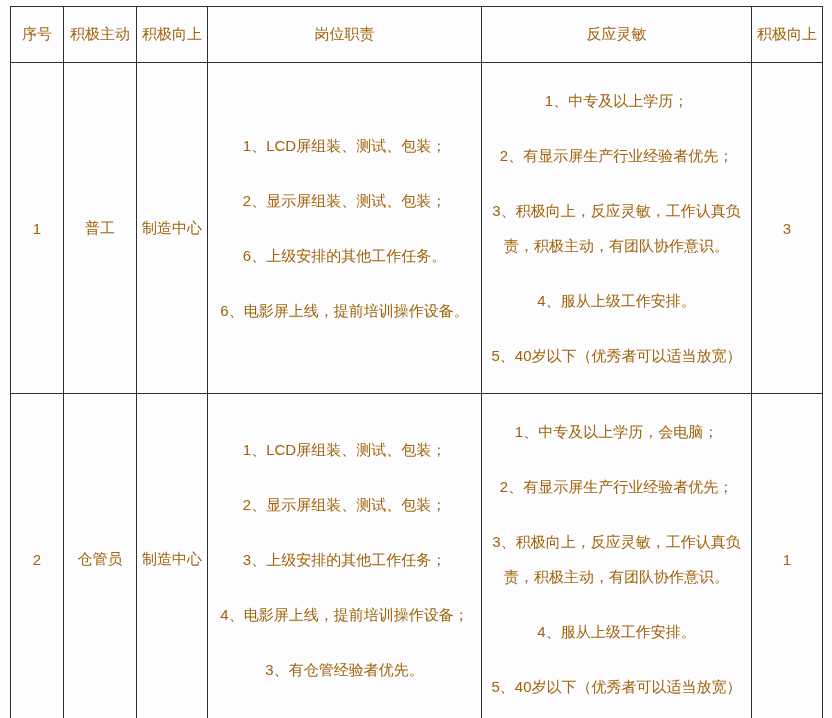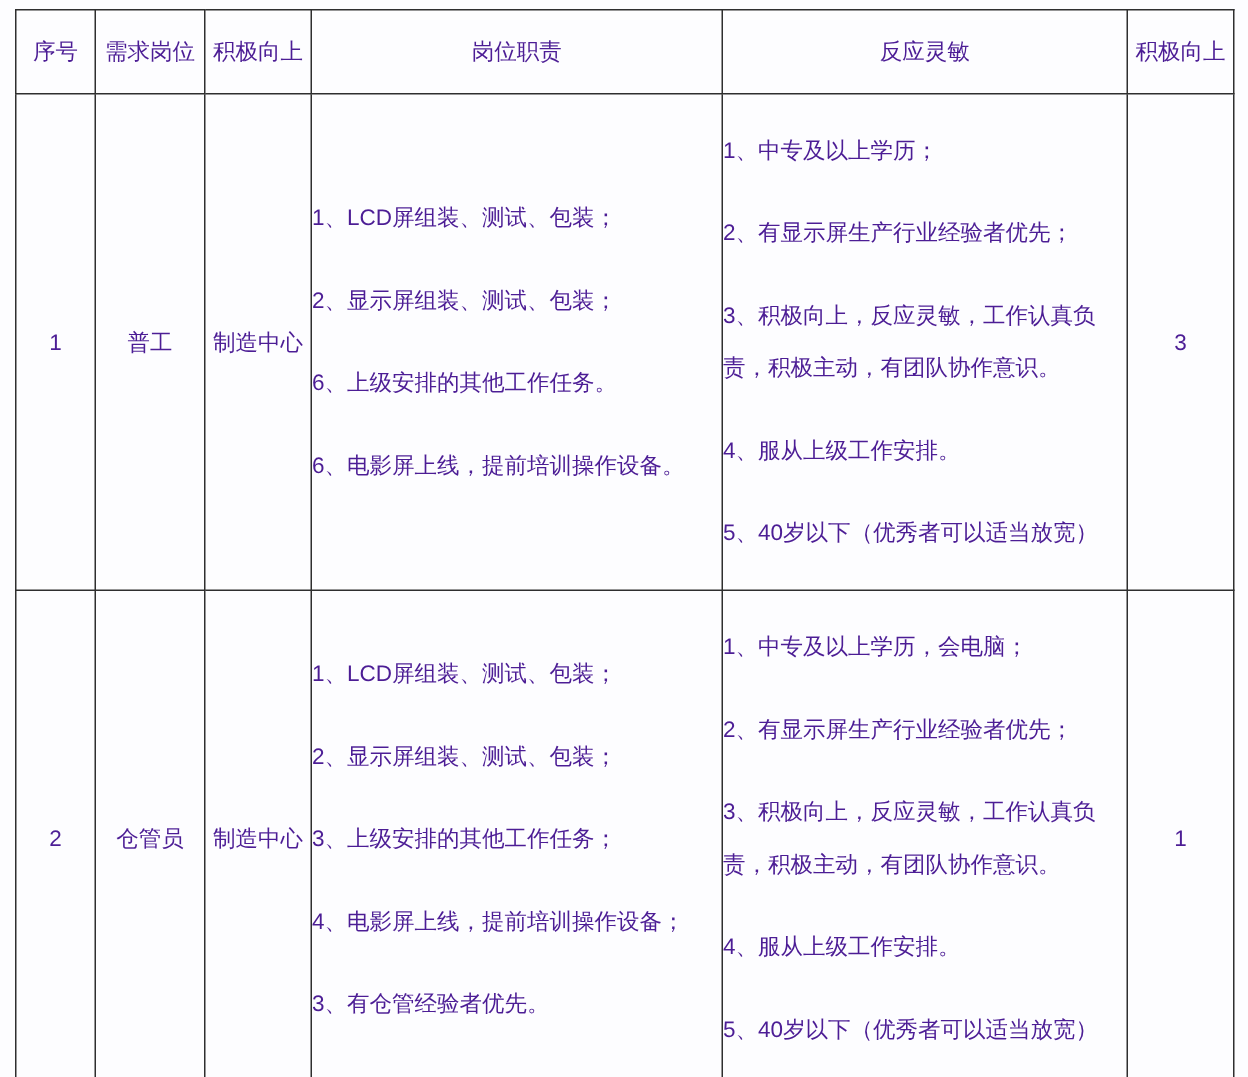--- a/index.html
+++ b/index.html
@@ -18,36 +18,36 @@
   table.job-table {
     border-collapse: collapse;
     table-layout: fixed;
     width: 812px;
     margin: 6px 0 0 10px;
     background: #fdfdff;
   }
   table.job-table th,
   table.job-table td {
     border: 1px solid #2f2f2f;
-    color: #4c1d95;
+    color: #a16207;
     font-size: 15px;
     font-weight: normal;
     vertical-align: middle;
     padding: 0;
   }
   table.job-table th {
     height: 56px;
     text-align: center;
     font-weight: normal;
   }
   td.cell-center {
     text-align: center;
   }
   td.cell-list {
-    text-align: left;
+    text-align: center;
     padding: 0 6px;
   }
   td.cell-list p {
     margin: 20px 0;
     line-height: 35px;
   }
 </style>
 </head>
 <body>
 
@@ -57,21 +57,21 @@
       <col style="width:53px">
       <col style="width:73px">
       <col style="width:71px">
       <col style="width:274px">
       <col style="width:270px">
       <col style="width:71px">
     </colgroup>
     <thead>
       <tr>
         <th>序号</th>
-        <th>需求岗位</th>
+        <th>积极主动</th>
         <th>积极向上</th>
         <th>岗位职责</th>
         <th>反应灵敏</th>
         <th>积极向上</th>
       </tr>
     </thead>
     <tbody>
       <tr>
         <td class="cell-center">1</td>
         <td class="cell-center">普工</td>

